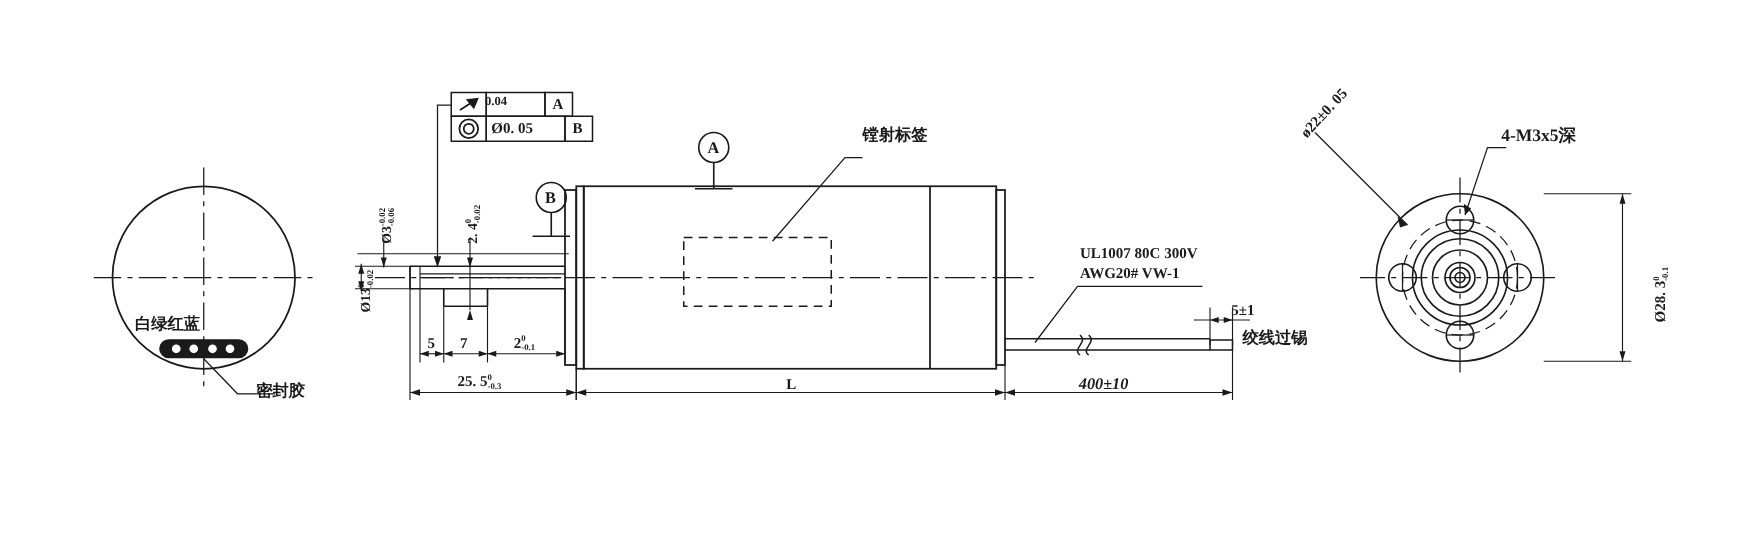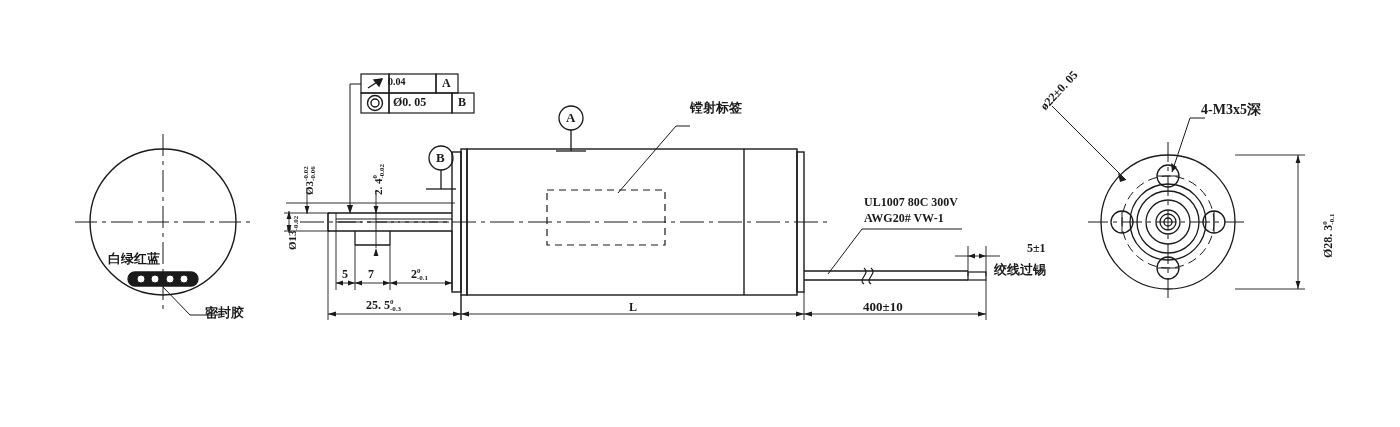--- a/index.html
+++ b/index.html
@@ -263,28 +263,28 @@
 
 <div class="lbl en" style="left:411px;top:268px;font-size:12px;">
   <span>2</span><span class="tol"><span>0</span><span>-0.1</span></span>
 </div>
 
 <div class="lbl en" style="left:366px;top:299px;font-size:12px;">
   <span>25. 5</span><span class="tol"><span>0</span><span>-0.3</span></span>
 </div>
 
 <div class="lbl en" style="left:629px;top:301px;font-size:12px;">L</div>
-<div class="lbl en" style="left:863px;top:300px;font-size:13px;">400±10</div>
+<div class="lbl en" style="left:863px;top:300px;font-size:13px;font-style:italic;">400±10</div>
 
 <div class="lbl cn" style="left:690px;top:101px;font-size:13px;">镗射标签</div>
 
 <div class="lbl en" style="left:864px;top:196px;font-size:12px;">UL1007  80C  300V</div>
 <div class="lbl en" style="left:864px;top:212px;font-size:12px;">AWG20#  VW-1</div>
 
-<div class="lbl en" style="left:1011px;top:242px;font-size:12px;padding-left:16px;">5±1</div>
+<div class="lbl en" style="left:985px;top:242px;font-size:12px;">5±1</div>
 <div class="lbl cn" style="left:978px;top:263px;font-size:13px;margin-left:16px;">绞线过锡</div>
 
 <div class="lbl en" style="left:1038px;top:104px;font-size:12px;transform-origin:0 0;transform:rotate(-47deg);">ø22±0. 05</div>
 
 <div class="lbl en" style="left:1201px;top:103px;font-size:14px;">4-M3x5深</div>
 
 <div class="lbl en rot" style="left:1322px;top:258px;font-size:12px;">
   <span>Ø28. 3</span><span class="tol"><span>0</span><span>-0.1</span></span>
 </div>
 

